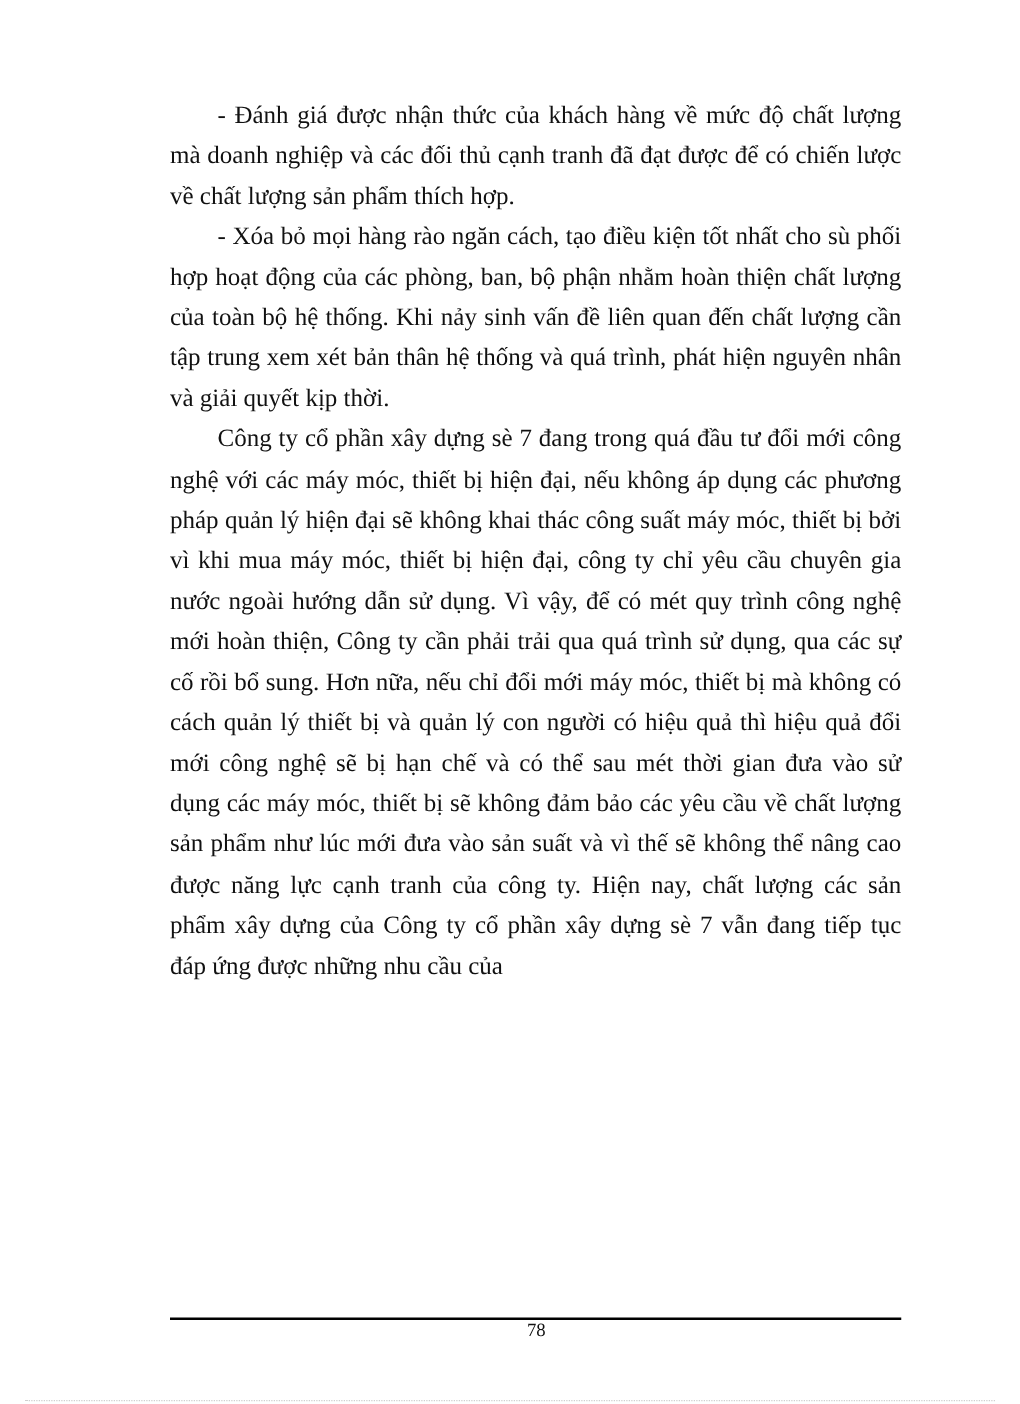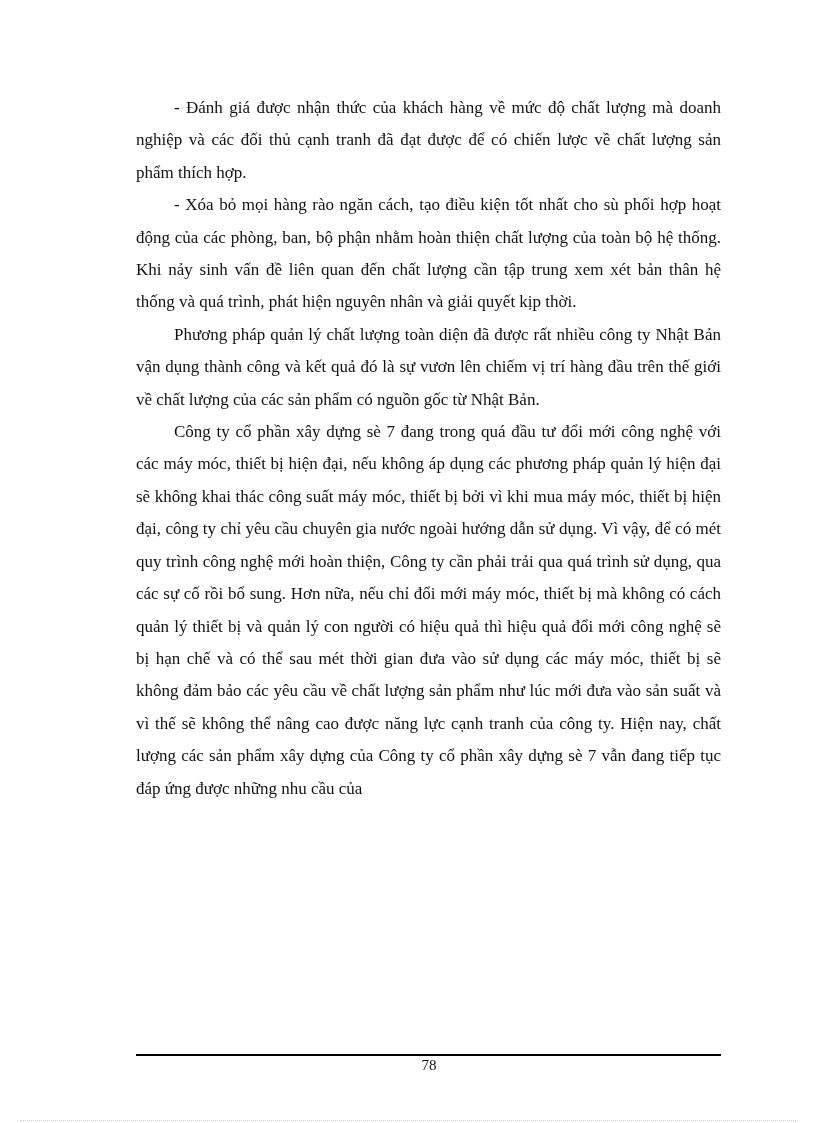--- a/index.html
+++ b/index.html
@@ -11,23 +11,23 @@
       width: 816px;
       height: 1123px;
       position: relative;
       overflow: hidden;
       font-family: "Liberation Serif", "DejaVu Serif", serif;
       color: #111111;
     }
     .page-body {
       position: absolute;
       left: 136px;
-      top: 92px;
+      top: 76px;
       width: 585px;
-      font-size: 17px;
+      font-size: 20px;
       line-height: 32.4px;
       text-align: justify;
     }
     .para {
       margin: 0;
       text-indent: 38px;
       text-align: justify;
       text-align-last: left;
     }
     .footer-rule {
@@ -56,19 +56,18 @@
       height: 0;
       border-top: 1px dotted #cfcfcf;
     }
   </style>
 </head>
 <body>
 
 <div class="page-body">
   <p class="para">- Đánh giá được nhận thức của khách hàng về mức độ chất lượng mà doanh nghiệp và các đối thủ cạnh tranh đã đạt được để có chiến lược về chất lượng sản phẩm thích hợp.</p>
   <p class="para">- Xóa bỏ mọi hàng rào ngăn cách, tạo điều kiện tốt nhất cho sù phối hợp hoạt động của các phòng, ban, bộ phận nhằm hoàn thiện chất lượng của toàn bộ hệ thống. Khi nảy sinh vấn đề liên quan đến chất lượng cần tập trung xem xét bản thân hệ thống và quá trình, phát hiện nguyên nhân và giải quyết kịp thời.</p>
-  <p class="para">Phương pháp quản lý chất lượng toàn diện đã được rất nhiều công ty Nhật Bản vận dụng thành công và kết quả đó là sự vươn lên chiếm vị trí hàng đầu trên thế giới về chất lượng của các sản phẩm có nguồn gốc từ Nhật Bản.</p>
   <p class="para">Công ty cổ phần xây dựng sè 7 đang trong quá đầu tư đổi mới công nghệ với các máy móc, thiết bị hiện đại, nếu không áp dụng các phương pháp quản lý hiện đại sẽ không khai thác công suất máy móc, thiết bị bởi vì khi mua máy móc, thiết bị hiện đại, công ty chỉ yêu cầu chuyên gia nước ngoài hướng dẫn sử dụng. Vì vậy, để có mét quy trình công nghệ mới hoàn thiện, Công ty cần phải trải qua quá trình sử dụng, qua các sự cố rồi bổ sung. Hơn nữa, nếu chỉ đổi mới máy móc, thiết bị mà không có cách quản lý thiết bị và quản lý con người có hiệu quả thì hiệu quả đổi mới công nghệ sẽ bị hạn chế và có thể sau mét thời gian đưa vào sử dụng các máy móc, thiết bị sẽ không đảm bảo các yêu cầu về chất lượng sản phẩm như lúc mới đưa vào sản suất và vì thế sẽ không thể nâng cao được năng lực cạnh tranh của công ty. Hiện nay, chất lượng các sản phẩm xây dựng của Công ty cổ phần xây dựng sè 7 vẫn đang tiếp tục đáp ứng được những nhu cầu của</p>
 </div>
 
 <div class="footer-rule"></div>
 <div class="page-number">78</div>
 <div class="page-edge"></div>
 
 </body></html>

